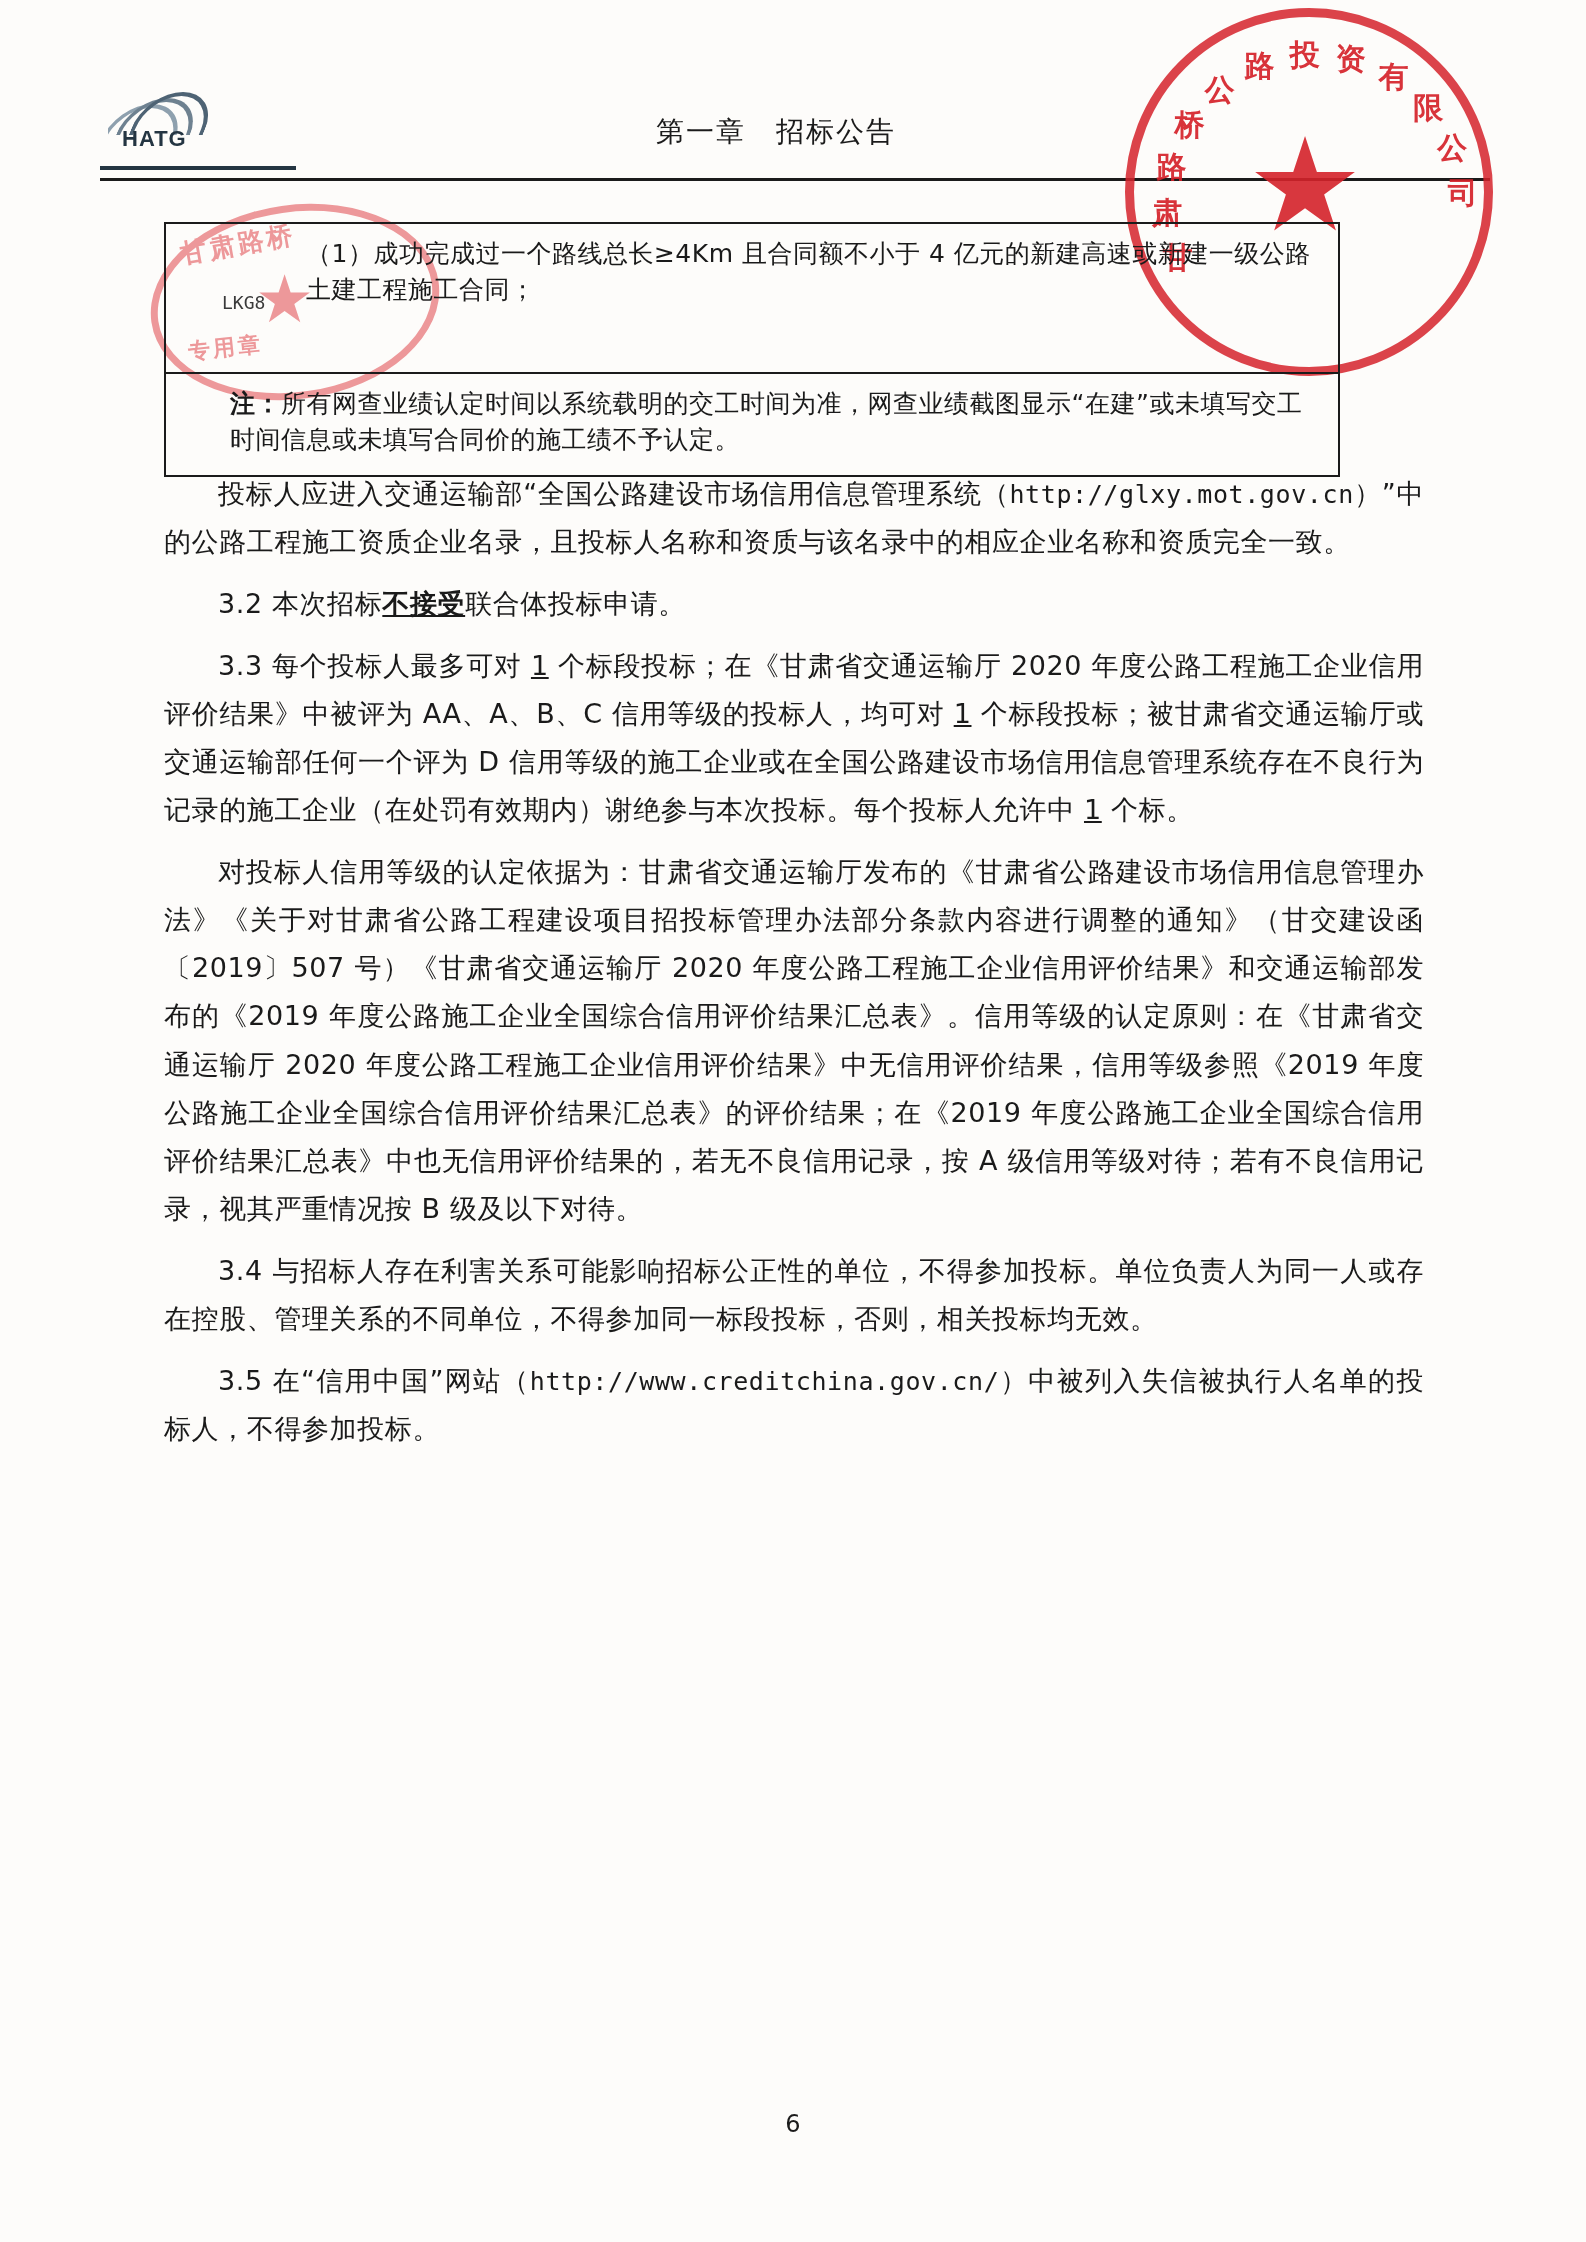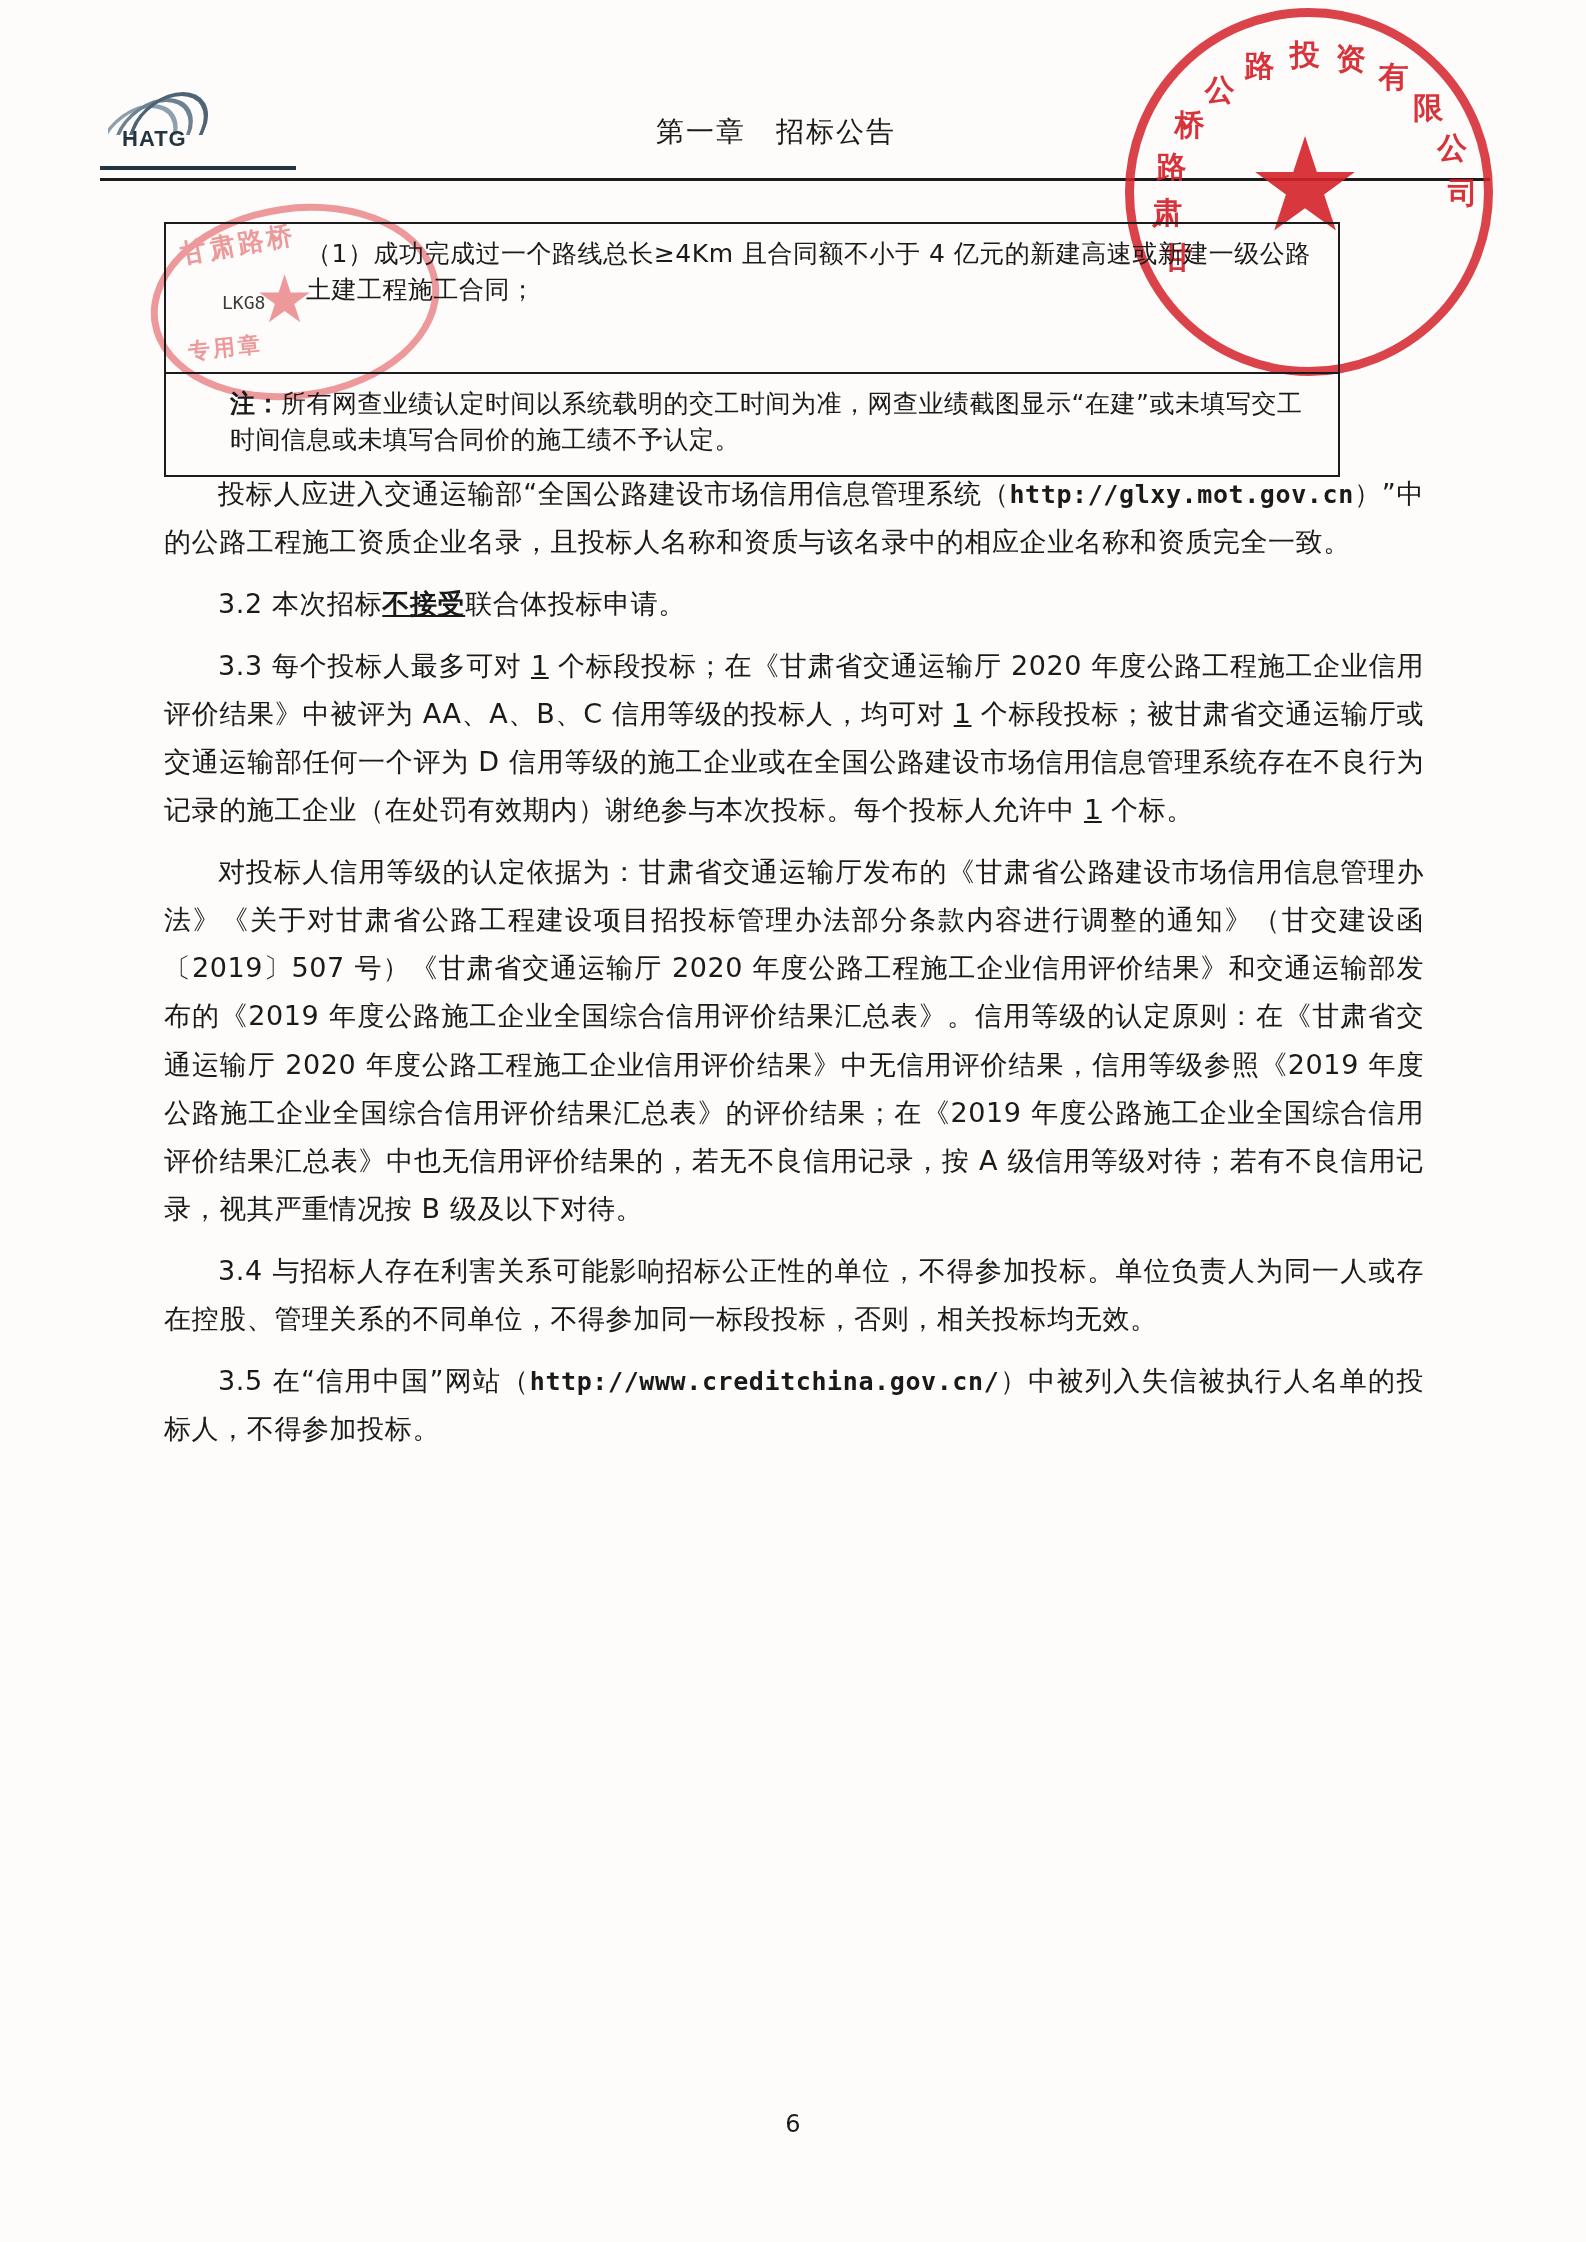--- a/index.html
+++ b/index.html
@@ -220,21 +220,21 @@
   }
   .body p {
     margin: 0 0 14px 0;
     font-size: 27px;
     line-height: 1.78;
     letter-spacing: .6px;
     text-align: justify;
     text-justify: inter-ideograph;
   }
   .body p.indent { text-indent: 54px; }
-  .mono { font-family: "DejaVu Sans Mono", monospace; font-size: 25px; font-weight: bold; }
+  .mono { font-family: "DejaVu Sans Mono", monospace; font-size: 25px; }
   .uline { text-decoration: underline; }
   .ul-b { text-decoration: underline; font-weight: bold; }
 
   .pageno {
     position: absolute;
     left: 0;
     top: 2110px;
     width: 1586px;
     text-align: center;
     font-size: 24px;

